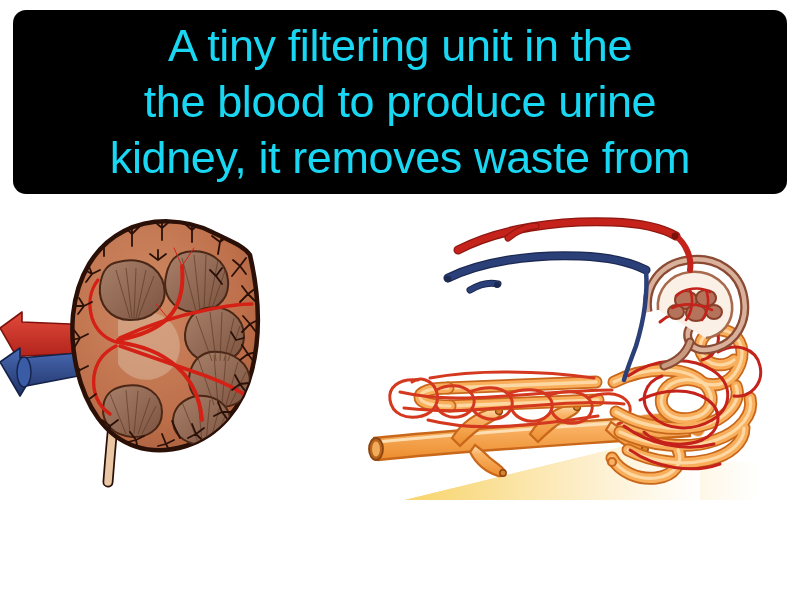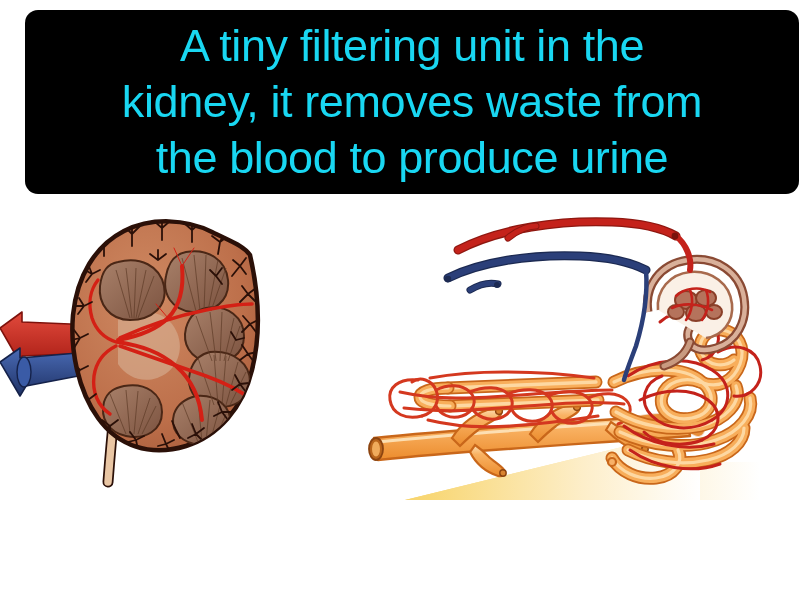--- a/index.html
+++ b/index.html
@@ -23,21 +23,20 @@
     top: 10px;
     width: 774px;
     height: 184px;
     background: #000000;
     border-radius: 13px;
     box-sizing: border-box;
     display: flex;
     flex-direction: column;
     align-items: center;
     justify-content: center;
-    margin-left: 12px;
   }
   .def-line {
     color: #19d7f2;
     font-family: "Liberation Sans", sans-serif;
     font-size: 45px;
     line-height: 56px;
     letter-spacing: -0.4px;
     white-space: nowrap;
     text-align: center;
     font-weight: 400;
@@ -53,22 +52,22 @@
   }
   #figure svg { display: block; }
 </style>
 </head>
 <body>
 
 <div id="root">
 
   <div id="definition-banner">
     <div class="def-line">A tiny filtering unit in the</div>
+    <div class="def-line">the blood to produce urine</div>
     <div class="def-line">kidney, it removes waste from</div>
-    <div class="def-line">the blood to produce urine</div>
   </div>
 
   <div id="figure">
     <svg width="800" height="300" viewBox="0 0 800 300" xmlns="http://www.w3.org/2000/svg">
       <defs>
 
         <linearGradient id="coneGrad" x1="0" y1="0" x2="1" y2="0">
           <stop offset="0%" stop-color="#f6c945"></stop>
           <stop offset="35%" stop-color="#f8d775"></stop>
           <stop offset="72%" stop-color="#fdeec9"></stop>

